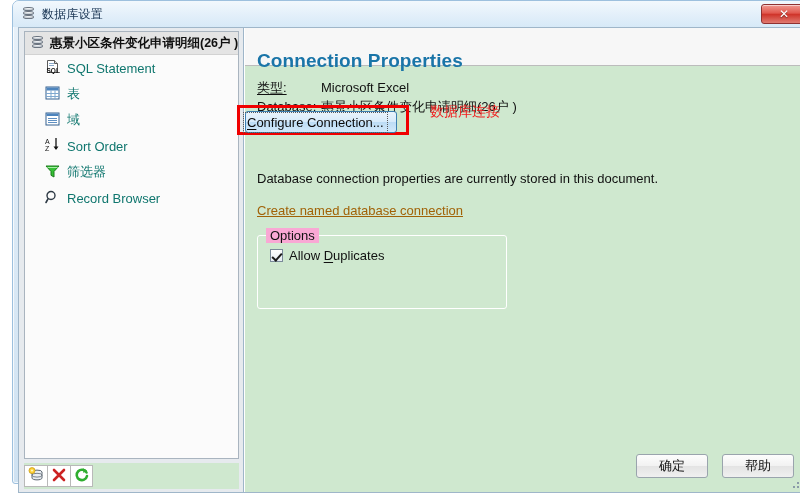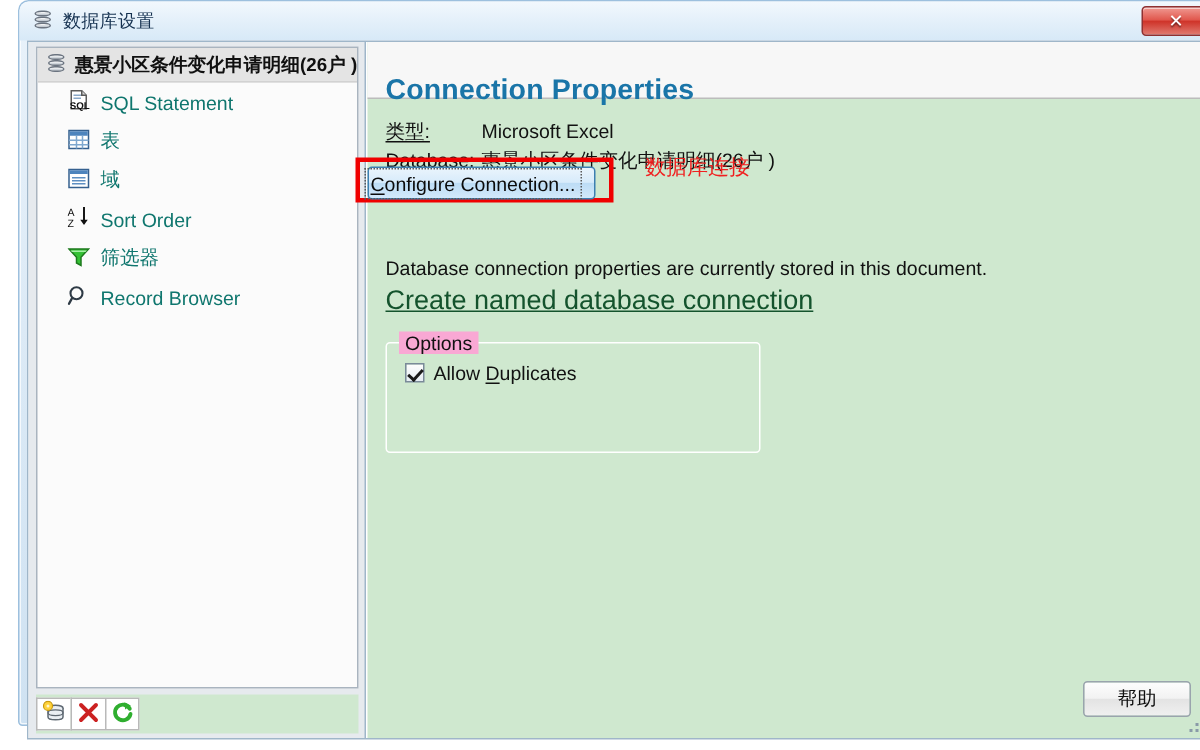--- a/index.html
+++ b/index.html
@@ -220,23 +220,23 @@
 
   .para {
     font-size: 13px;
     line-height: 18px;
     white-space: nowrap;
   }
   .p1 { margin-top: 53px; }
   .p2 { margin-top: 18px; }
   .link {
     display: inline-block;
-    margin-top: 2px;
-    font-size: 18px;
-    color: #14532d;
+    margin-top: 15px;
+    font-size: 13px;
+    color: #a16207;
     text-decoration: underline;
     cursor: pointer;
   }
 
   .groupbox {
     position: relative;
     margin-top: 17px;
     width: 250px;
     height: 74px;
     box-sizing: border-box;
@@ -471,20 +471,23 @@
           <span class="groupbox-title">Options</span>
           <div class="check-row">
             <span class="checkbox"></span>
             <span><span>Allow </span><span class="acc">D</span><span>uplicates</span></span>
           </div>
         </div>
       </div>
 
       <div class="footer-btns">
         <div class="fbtn">
+            <span>确定</span>
+          </div>
+        <div class="fbtn">
             <span>帮助</span>
           </div>
       </div>
 
       <div class="grip">
         <span style="left:9px;top:1px"></span>
         <span style="left:5px;top:5px"></span>
           <span style="left:9px;top:5px"></span>
         <span style="left:1px;top:9px"></span>
           <span style="left:5px;top:9px"></span>

